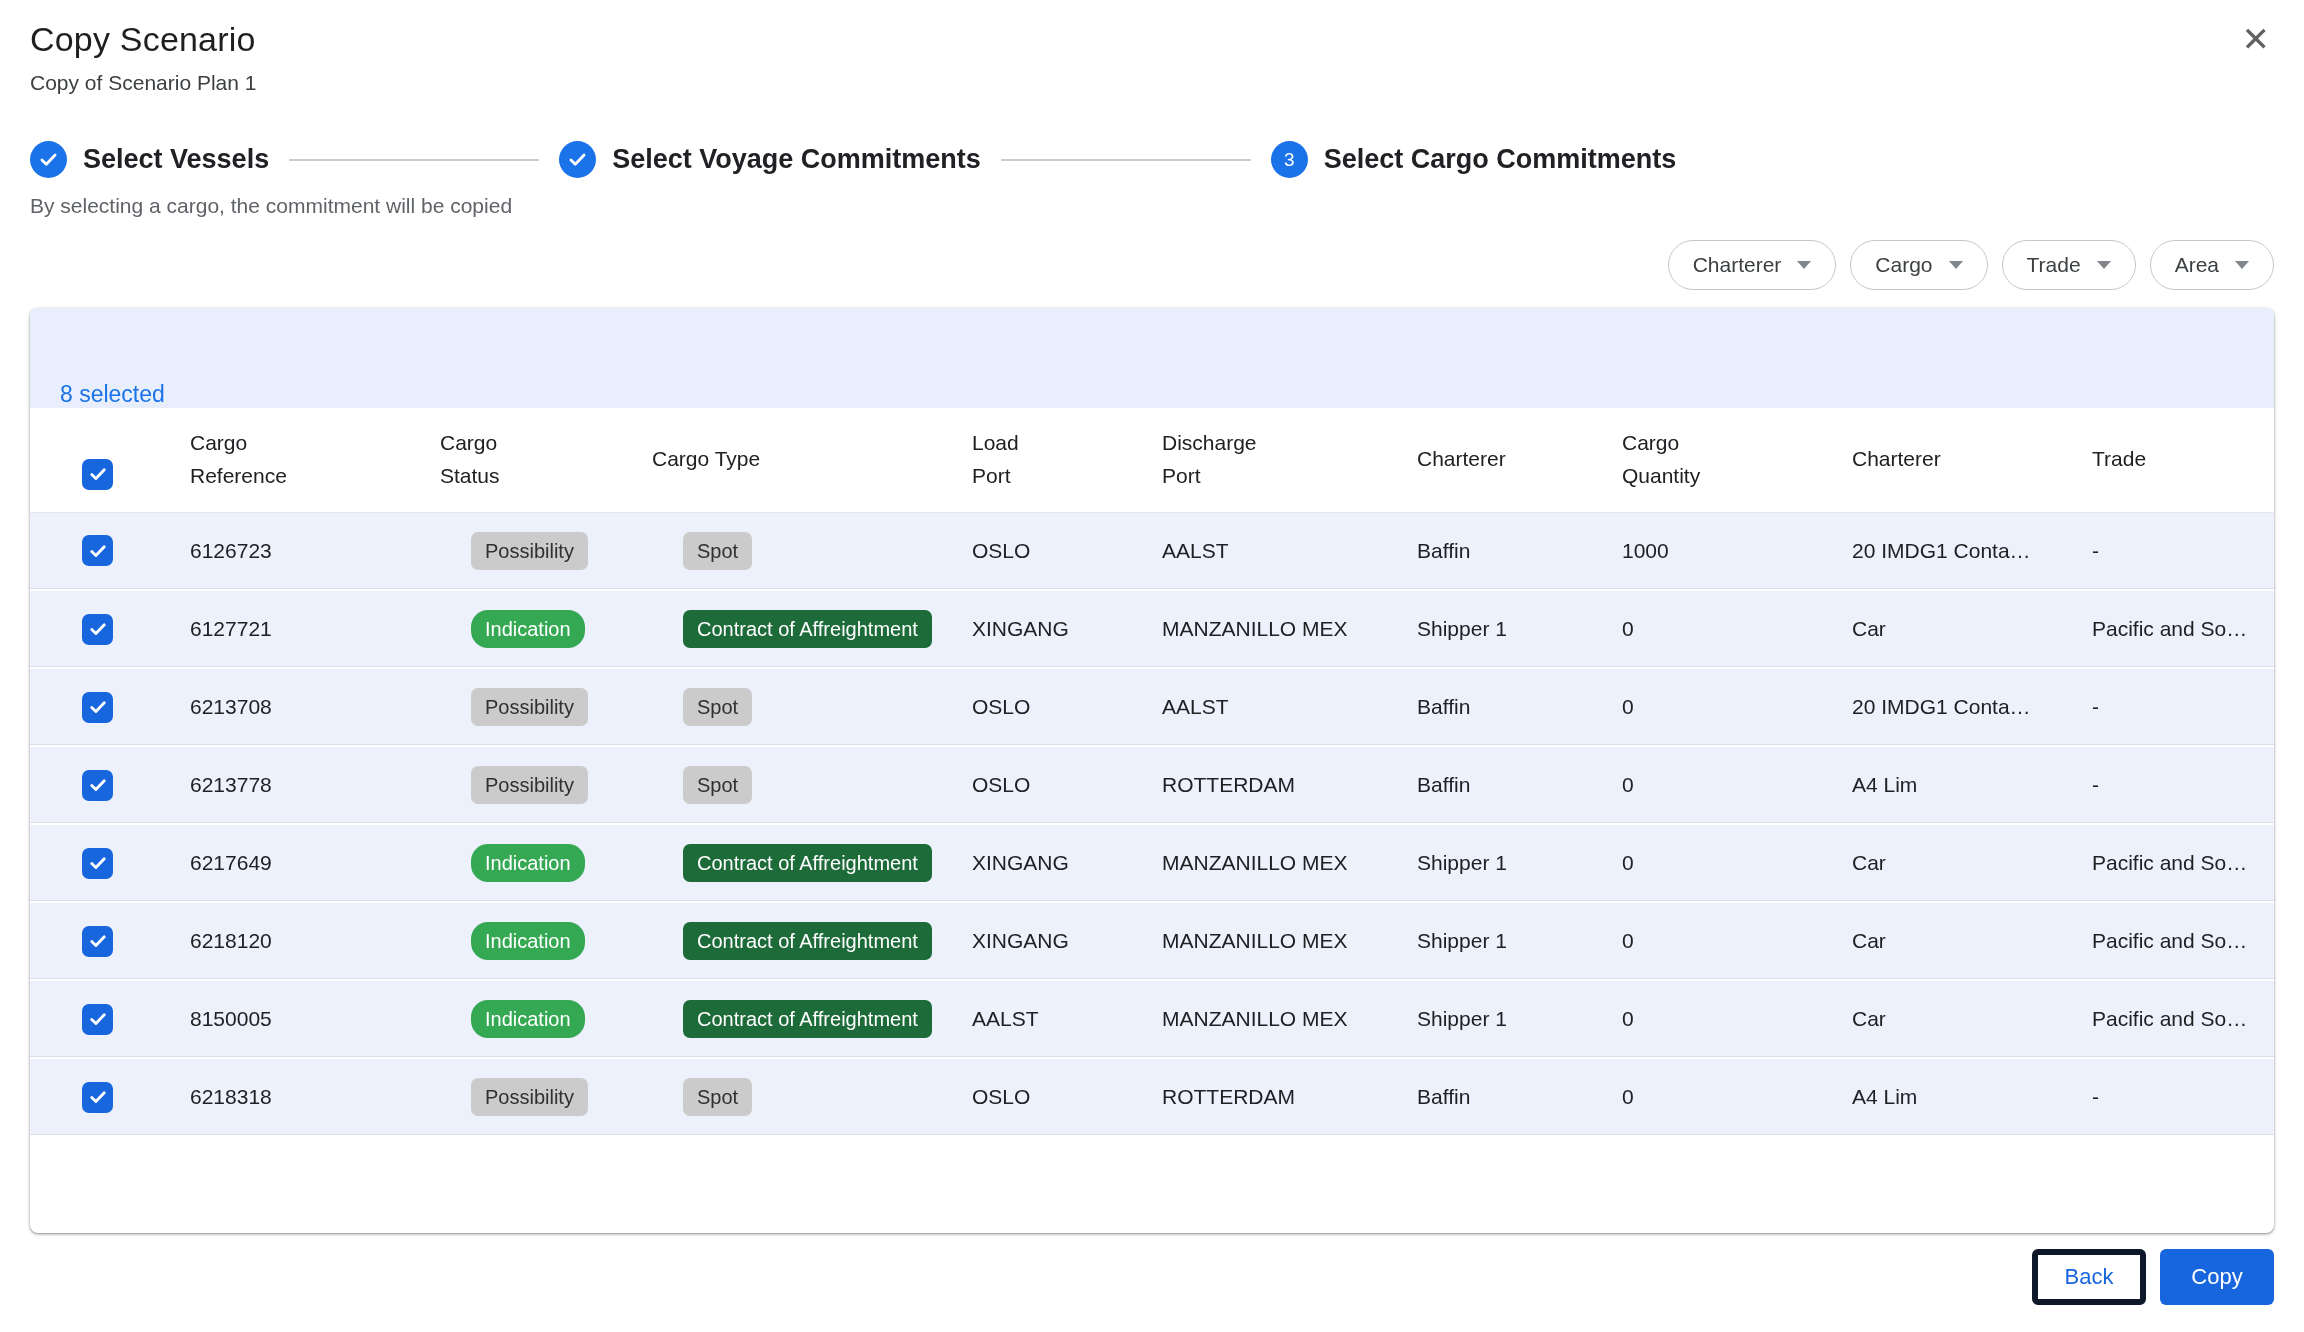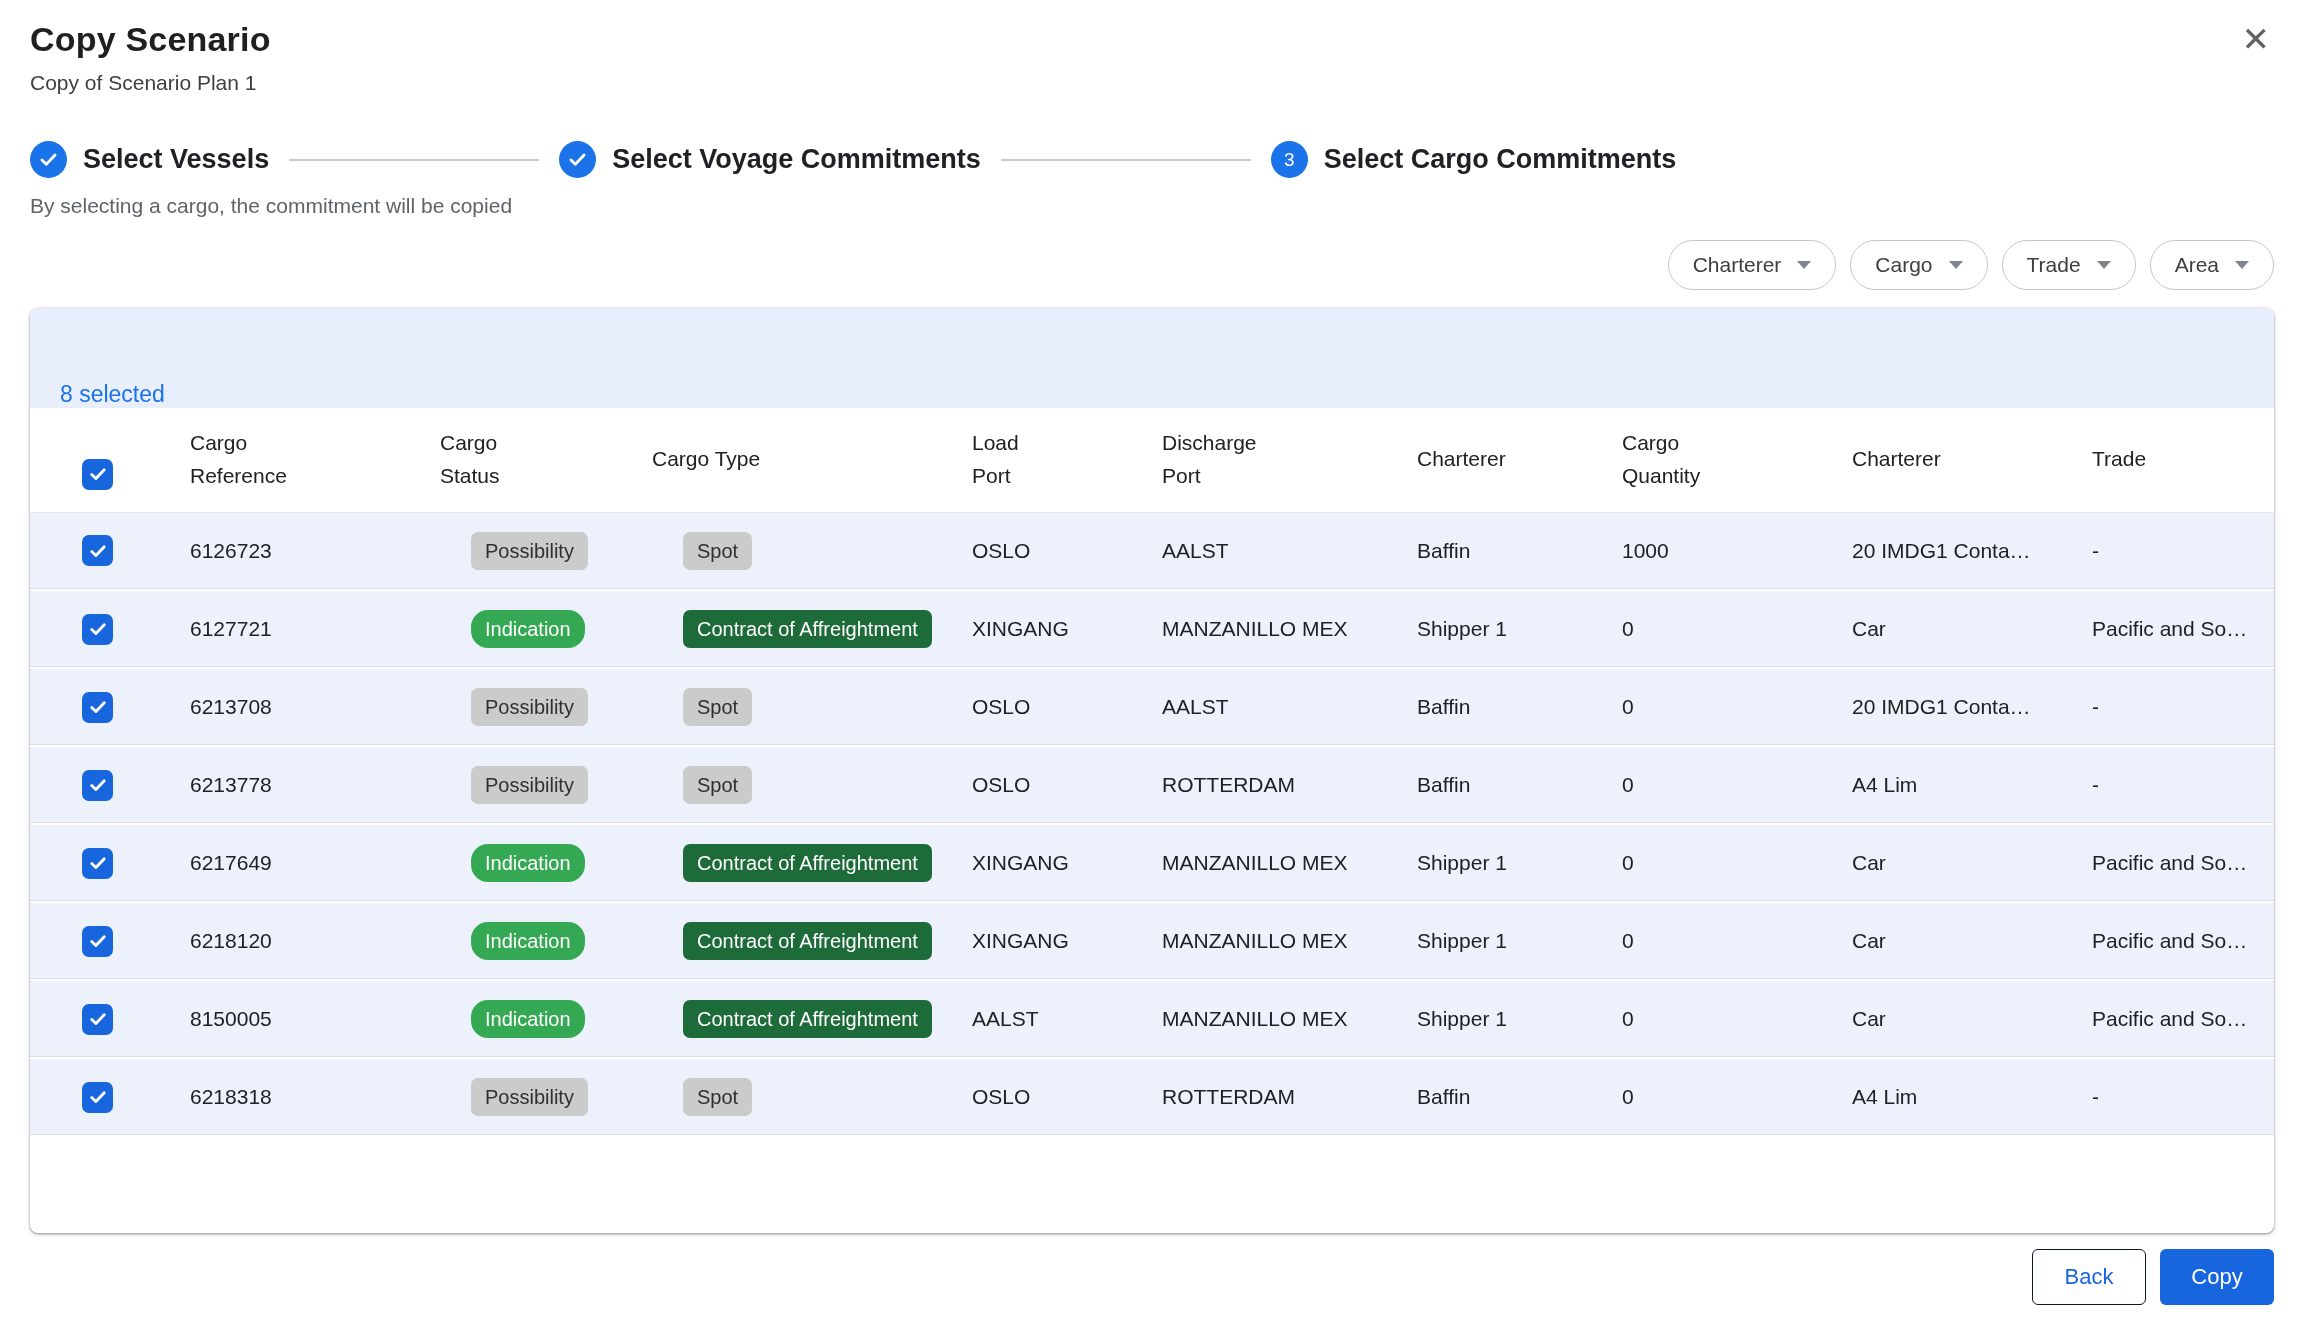--- a/index.html
+++ b/index.html
@@ -2,21 +2,21 @@
 <html style="--primary-blue: #1766dd; --accent-blue: #1a73e8; --row-selected-bg: #edf1fb; --toolbar-bg: #e8eefb; --badge-gray-bg: #cbcbcb; --badge-green-bg: #34a853; --badge-dark-green-bg: #1e6b3a;"><head>
 <meta charset="utf-8">
 <style>
   * { box-sizing: border-box; margin: 0; padding: 0; }
   html,body { width:2304px; height:1332px; background:#fff; overflow:hidden;
     font-family:"Liberation Sans","DejaVu Sans",sans-serif; color:#202124; }
 
   .dialog { position:relative; width:2304px; height:1332px; padding:20px 30px 0; }
 
   
-  .title { font-size:34px; font-weight:700; color:#1f1f1f; letter-spacing:.2px; }
+  .title { font-size:34px; font-weight:400; color:#1f1f1f; letter-spacing:.2px; }
   .subtitle { margin-top:12px; font-size:21px; color:#3c4043; }
   .close-btn { position:absolute; top:22px; right:34px; background:none; border:none;
     font-size:34px; color:#616161; cursor:pointer; line-height:1; }
 
   
   .stepper { display:flex; align-items:center; margin-top:46px; }
   .step { display:flex; align-items:center; gap:16px; cursor:pointer; }
   .step-circle { width:37px; height:37px; border-radius:50%;
     background:var(--accent-blue,#1a73e8); display:flex; align-items:center; justify-content:center;
     color:#fff; font-size:19px; font-weight:500; flex:0 0 auto; }
@@ -55,21 +55,21 @@
 
   .badge { display:inline-block; padding:6px 14px; border-radius:7px; font-size:20px; line-height:1.3;margin-left:31px; }
   .badge[data-variant="gray"] { background:var(--badge-gray-bg,#cbcbcb); color:#303030; }
   .badge[data-variant="green"] { background:var(--badge-green-bg,#34a853); color:#fff;border-radius:17px; }
   .badge[data-variant="dark-green"] { background:var(--badge-dark-green-bg,#1e6b3a); color:#fff; }
 
   
   .footer { display:flex; justify-content:flex-end; gap:14px; margin-top:16px; padding-right:0; }
   .btn { height:56px; min-width:114px; padding:0 26px; border-radius:6px; font-size:22px;
     font-family:inherit; cursor:pointer; }
-  .btn-outline { background:#fff; border:1px solid #0f172a; color:var(--primary-blue,#1766dd); }
+  .btn-outline { background:#fff; border:6px solid #0f172a; color:var(--primary-blue,#1766dd); }
   .btn-filled { background:var(--primary-blue,#1766dd); border:none; color:#fff; }
 </style>
 </head>
 <body>
 
 <div class="dialog">
 
   <div>
     <div class="title">Copy Scenario</div>
     <div class="subtitle">Copy of Scenario Plan 1</div>

